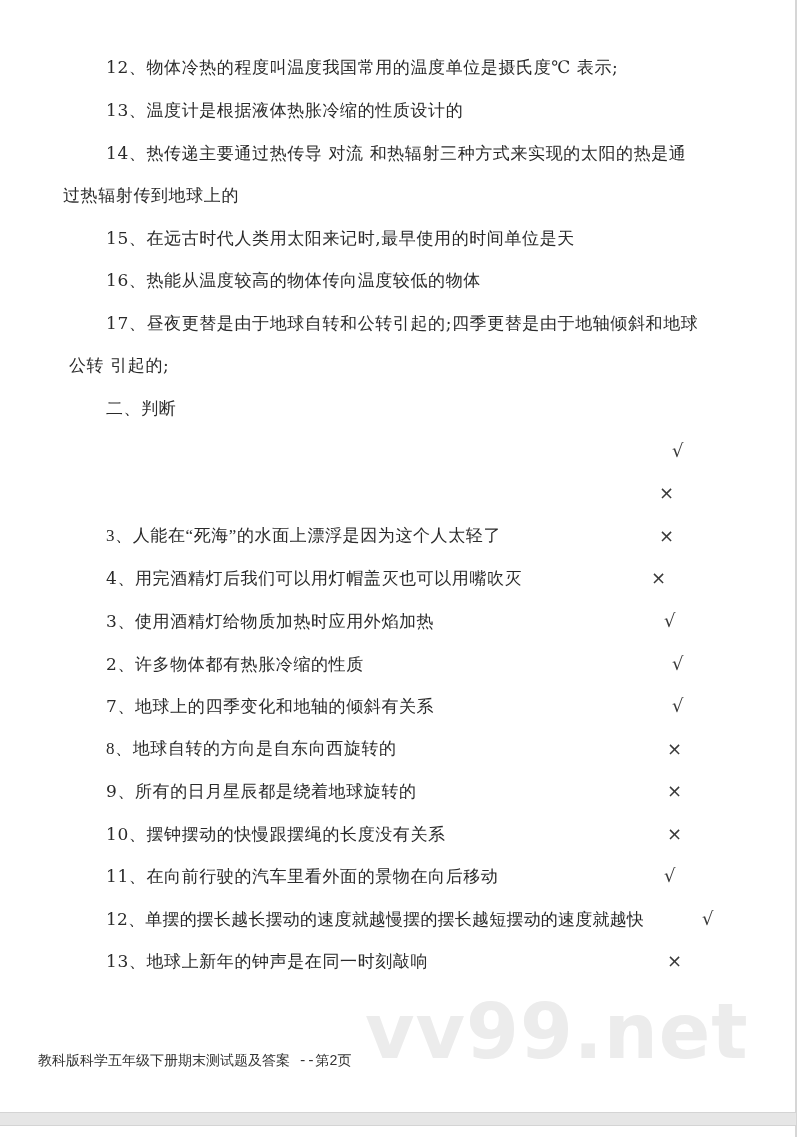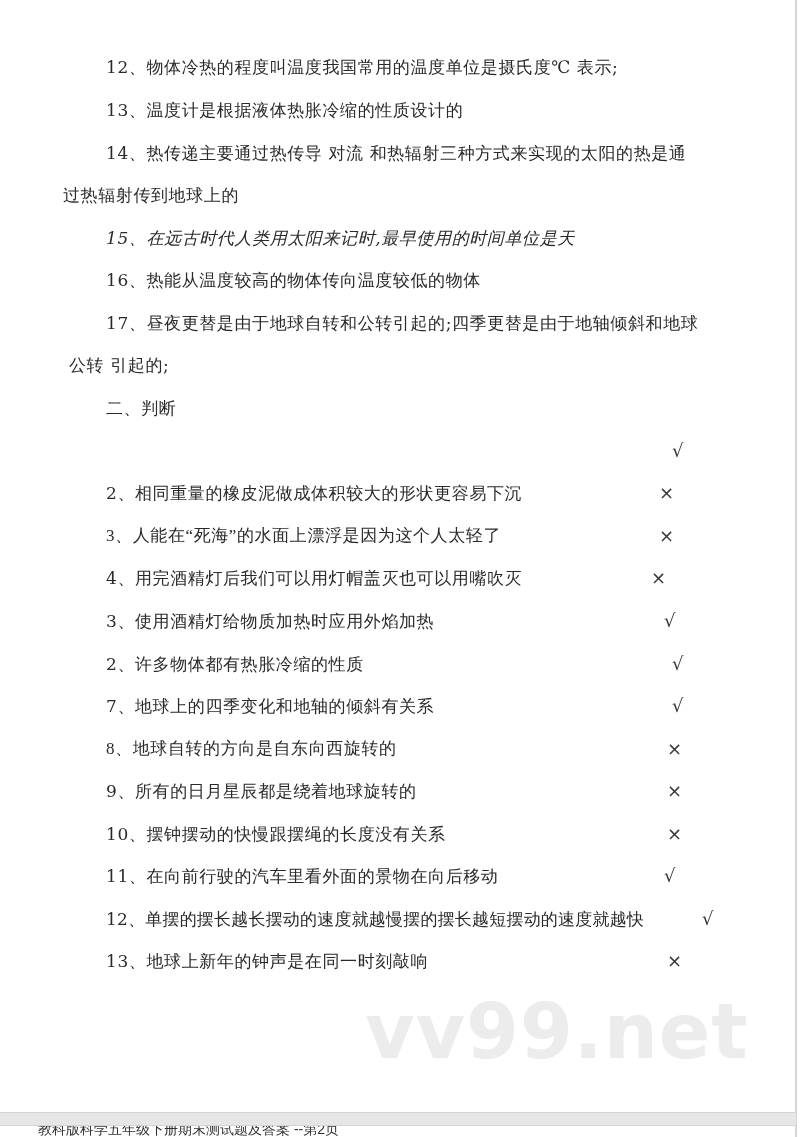--- a/index.html
+++ b/index.html
@@ -53,22 +53,22 @@
       font-family: "DejaVu Sans", sans-serif;
       font-weight: bold;
       font-size: 76px;
       line-height: 80px;
       color: #ececec;
       letter-spacing: 1px;
     }
     .footer-title {
       position: absolute;
       left: 38px;
-      top: 1120px;
-      font-family: Liberation Sans, sans-serif;
+      top: 1052px;
+      font-family: Liberation Mono, monospace;
       font-size: 14px;
       line-height: 18px;
       color: #333333;
       white-space: nowrap;
     }
     .bottom-band {
       position: absolute;
       left: 0;
       top: 1112px;
       width: 796px;
@@ -80,30 +80,29 @@
   </style>
 </head>
 <body>
 
 <div class="page">
 
   <div class="line" style="left:106px; top:57px;">12、物体冷热的程度叫温度我国常用的温度单位是摄氏度℃ 表示;</div>
   <div class="line" style="left:106px; top:100px;">13、温度计是根据液体热胀冷缩的性质设计的</div>
   <div class="line" style="left:106px; top:143px;">14、热传递主要通过热传导 对流 和热辐射三种方式来实现的太阳的热是通</div>
   <div class="line" style="left:63px; top:185px;">过热辐射传到地球上的</div>
-  <div class="line" style="left:106px; top:228px;font-style:italic;">15、在远古时代人类用太阳来记时,最早使用的时间单位是天</div>
+  <div class="line" style="left:106px; top:228px;">15、在远古时代人类用太阳来记时,最早使用的时间单位是天</div>
   <div class="line" style="left:106px; top:270px;">16、热能从温度较高的物体传向温度较低的物体</div>
   <div class="line" style="left:106px; top:313px;">17、昼夜更替是由于地球自转和公转引起的;四季更替是由于地轴倾斜和地球</div>
   <div class="line" style="left:69px; top:355px;">公转 引起的;</div>
 
   <div class="line" style="left:106px; top:398px;">二、判断</div>
 
   <div class="mark" style="left:672px; top:441px;">√</div>
 
-  <div class="line" style="left:106px; top:483px;">2、相同重量的橡皮泥做成体积较大的形状更容易下沉</div>
   <div class="mark" style="left:659px; top:483px;">×</div>
 
   <div class="line" style="left:106px; top:526px;font-family:Liberation Serif, serif;">3、人能在“死海”的水面上漂浮是因为这个人太轻了</div>
   <div class="mark" style="left:659px; top:526px;">×</div>
 
   <div class="line" style="left:106px; top:568px;">4、用完酒精灯后我们可以用灯帽盖灭也可以用嘴吹灭</div>
   <div class="mark" style="left:651px; top:568px;">×</div>
 
   <div class="line" style="left:106px; top:611px;">3、使用酒精灯给物质加热时应用外焰加热</div>
   <div class="mark" style="left:664px; top:611px;">√</div>

